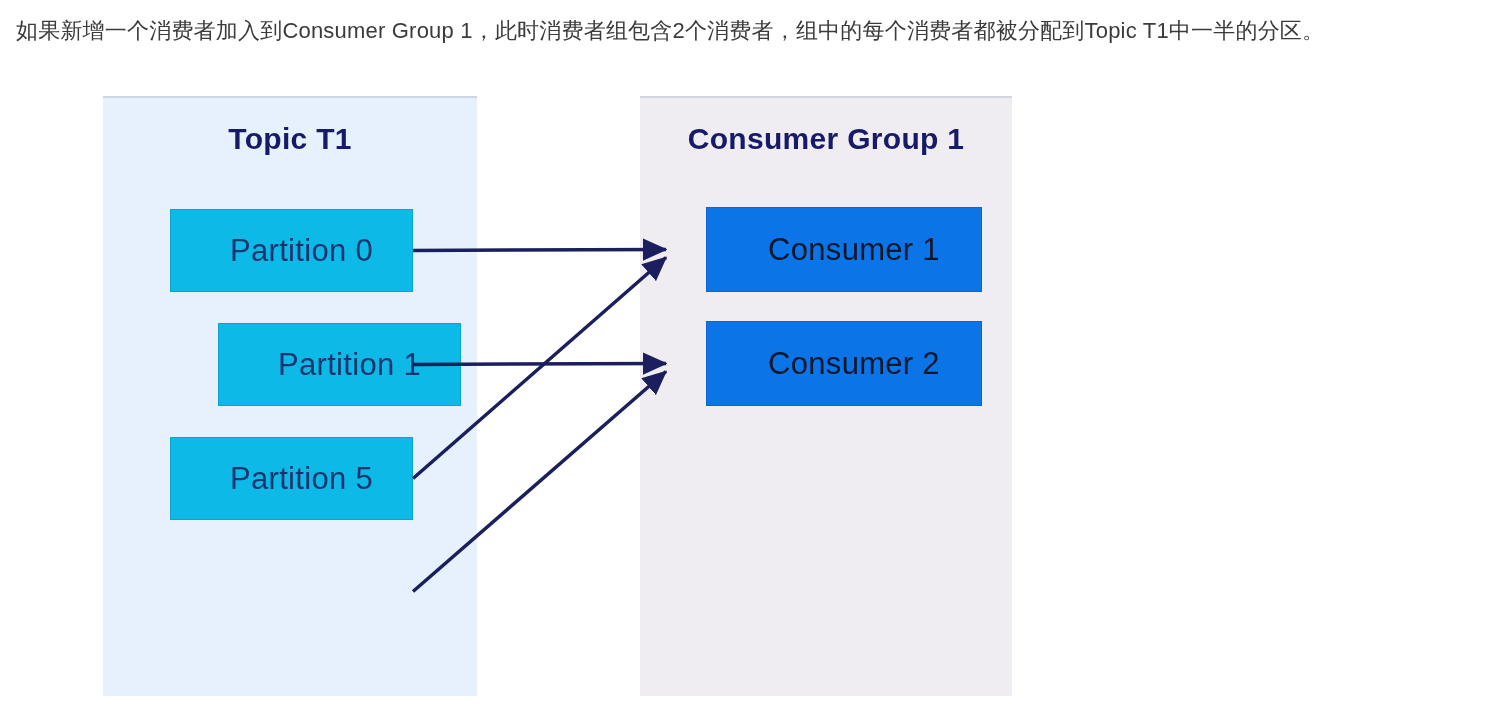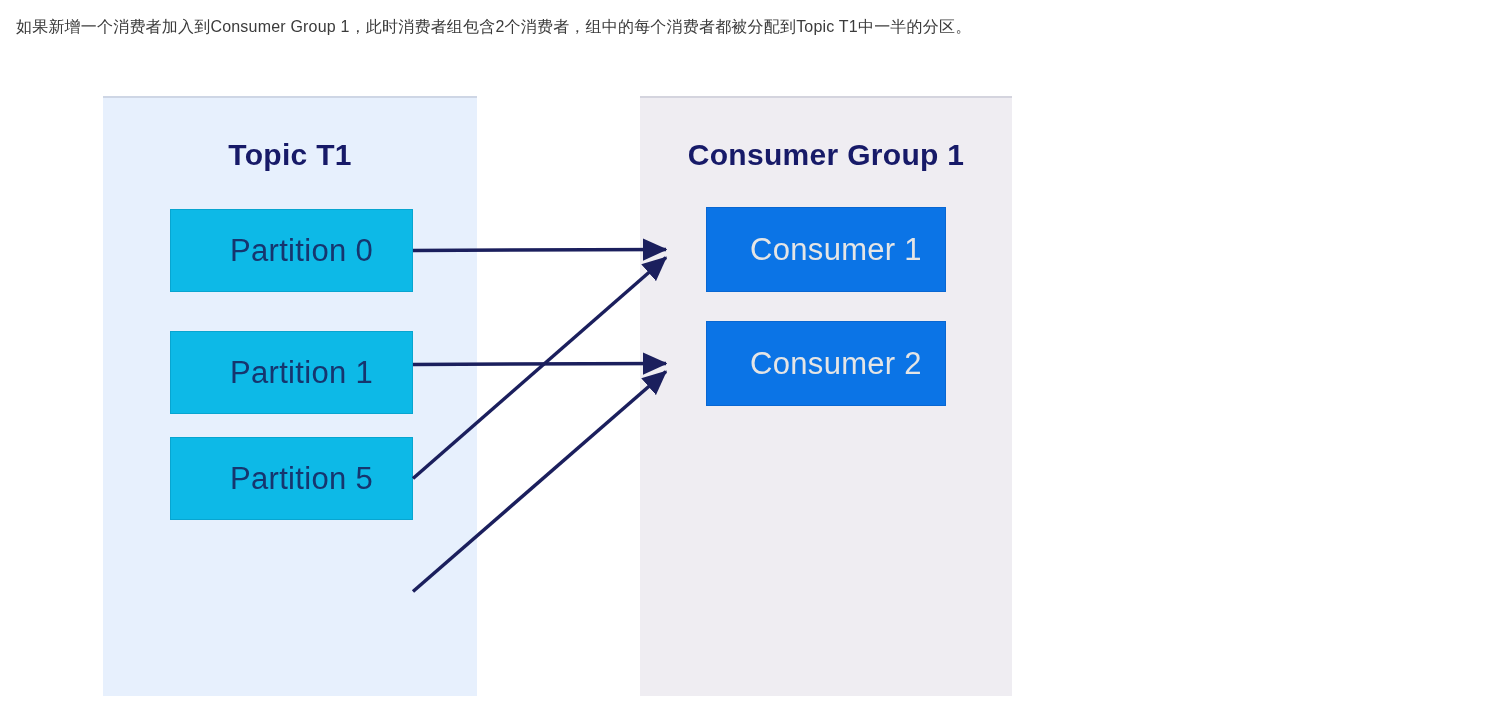--- a/index.html
+++ b/index.html
@@ -12,21 +12,21 @@
     height: 722px;
     background: #ffffff;
     overflow: hidden;
   }
 
   .description {
     position: absolute;
     left: 16px;
     top: 16px;
     width: 1460px;
-    font-size: 16px;
+    font-size: 22px;
     line-height: 1.35;
     color: #3b3b3b;
     letter-spacing: 0.2px;
   }
 
   .panel {
     position: absolute;
     top: 96px;
     height: 600px;
     border-top: 2px solid rgba(150, 155, 175, 0.30);
@@ -37,21 +37,21 @@
     background: #e7f0fd;
   }
   .panel-consumer {
     left: 603px;
     width: 372px;
     background: #efedf2;
     margin-left: 37px;
   }
 
   .panel-title {
-    padding-top: 40px;
+    padding-top: 24px;
     text-align: center;
     font-size: 30px;
     font-weight: bold;
     color: #171a68;
     letter-spacing: 0.3px;
   }
 
   .node {
     position: absolute;
     display: flex;
@@ -64,31 +64,31 @@
 
   .partition {
     left: 67px;
     width: 243px;
     height: 83px;
     background: #0db9e7;
     border: 1px solid rgba(6, 150, 190, 0.55);
     color: #16356e;
   }
   .partition-0 { top: 111px; }
-  .partition-1 { top: 233px; }
+  .partition-1 { top: 225px; margin-left: 48px; }
   .partition-2 { top: 339px; }
   .partition-3 { top: 452px; }
 
   .consumer {
     left: 66px;
-    width: 240px;
+    width: 276px;
     height: 85px;
     background: #0b74e6;
     border: 1px solid rgba(8, 90, 190, 0.5);
-    color: #e5e5e5;
+    color: #0f172a;
   }
   .consumer-1 { top: 109px; }
   .consumer-2 { top: 223px; text-align: center; }
 
   .arrow-layer {
     position: absolute;
     left: 0; top: 0;
     width: 1488px;
     height: 722px;
     pointer-events: none;

